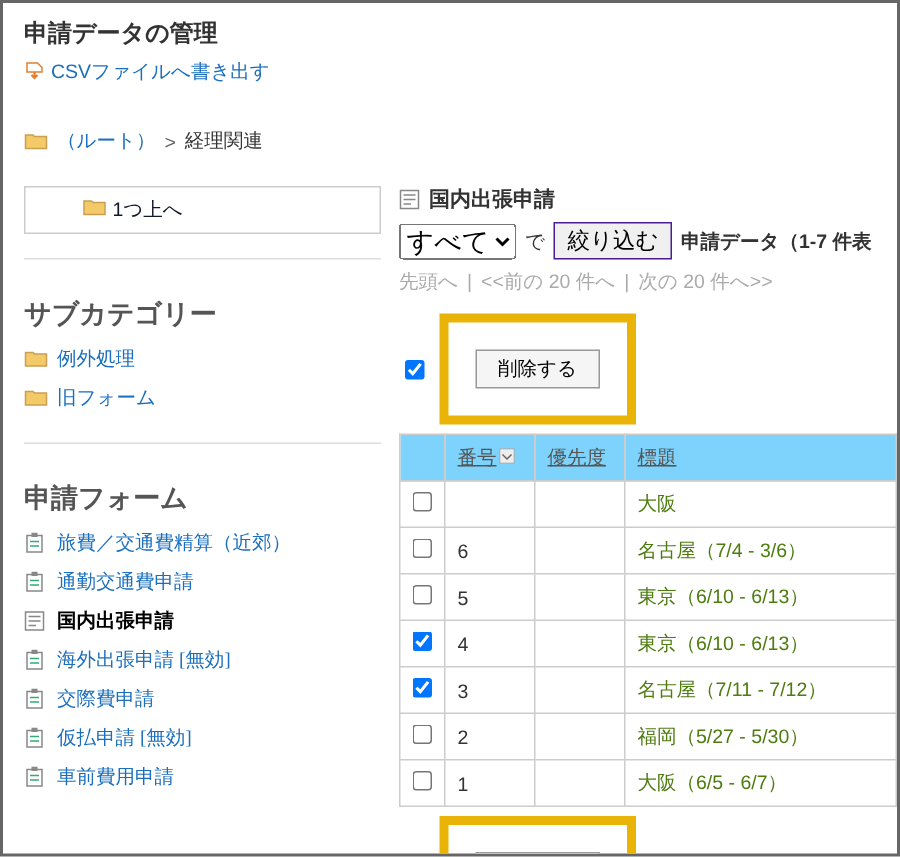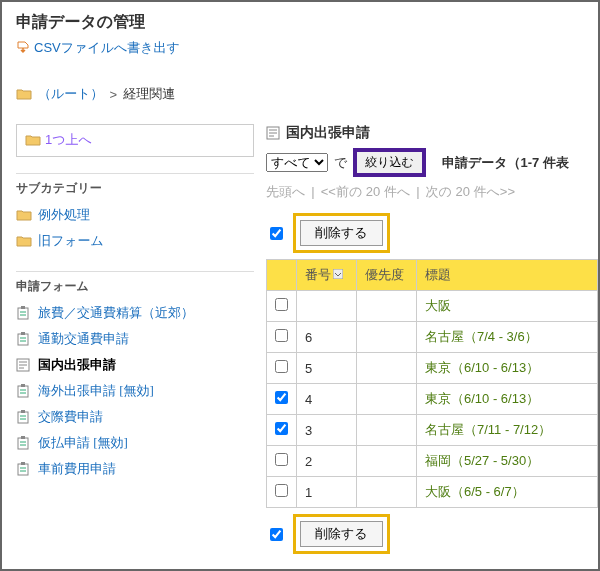--- a/index.html
+++ b/index.html
@@ -9,44 +9,44 @@
 .export-link { color: #1a6ebd; text-decoration: none; display: inline-flex; align-items: center; gap: 4px; margin-bottom: 28px; }
 .export-icon { width: 14px; height: 14px; display: inline-block; }
 .breadcrumb { display: flex; align-items: center; gap: 6px; margin-bottom: 21px; }
 .breadcrumb .folder-icon { width: 16px; height: 14px; }
 .breadcrumb a { color: #1a6ebd; text-decoration: none; }
 .breadcrumb .sep { color: #666; }
 .breadcrumb .current { color: #333; }
 .two-col { display: flex; gap: 12px; }
 .sidebar { width: 238px; flex-shrink: 0; }
 .up-box { border: 1px solid #ccc; padding: 6px 8px; margin-bottom: 16px; }
-.up-box a { color: #8b5cf6; text-decoration: none; display: inline-flex; align-items: center; gap: 4px; }
-.section-heading { font-size: 12px; font-weight: bold; color: #555; border-top: 1px solid #ddd; padding-top: 6px; margin-bottom: 6px; }
+.up-box a { color: #0f172a; text-decoration: none; display: inline-flex; align-items: flex-start; gap: 4px; margin-left: 30px; }
+.section-heading { font-size: 18px; font-weight: bold; color: #555; border-top: 1px solid #ddd; padding-top: 24px; margin-bottom: 6px; }
 .side-list { list-style: none; margin-bottom: 16px; }
 .side-list li { padding: 3px 0; font-family: Liberation Serif, serif; }
 .side-list a { color: #1a6ebd; text-decoration: none; display: inline-flex; align-items: center; gap: 6px; }
 .side-list .selected { font-weight: bold; color: #000; }
 .side-list .selected a { color: #000; }
 .folder-icon, .doc-icon, .clip-icon { width: 16px; height: 14px; display: inline-block; flex-shrink: 0; }
 .uncat { color: #777; display: inline-flex; align-items: center; gap: 6px; padding: 3px 0; margin-bottom: 16px; }
 .uncat .folder-icon path { fill: #bbb; }
 .main { flex: 1; }
 .main-title { font-size: 14px; font-weight: bold; display: inline-flex; align-items: center; gap: 4px; margin-bottom: 6px; }
 .filter-row { display: flex; align-items: center; gap: 6px; margin-bottom: 6px; }
-.filter-row select { font-size: 13px; }
-.filter-btn { border: 4px solid #4c1d95; background: #f0f0f0; padding: 2px 8px; font-size: 12px; cursor: pointer; }
-.result-label { font-weight: bold; margin-left: 10px; }
+.filter-row select { font-size: 18px; }
+.filter-btn { border: 1px solid #4c1d95; background: #f0f0f0; padding: 2px 8px; font-size: 15px; cursor: pointer; }
+.result-label { font-weight: bold; margin-left: 0; }
 .pager { color: #aaa; font-size: 13px; margin-bottom: 6px; }
 .pager .divider { color: #aaa; margin: 0 6px; }
 .delete-row { display: flex; align-items: center; gap: 10px; padding: 6px 4px; }
-.delete-box { border: 3px solid #eab308; padding: 4px; display: inline-block; }
+.delete-box { border: 6px solid #eab308; padding: 18px; display: inline-block; }
 .delete-btn { border: 1px solid #999; background: #f5f5f5; padding: 3px 14px; font-size: 13px; cursor: pointer; }
 table { border-collapse: collapse; width: 100%; }
 th, td { border: 1px solid #ccc; padding: 6px 8px; text-align: left; font-size: 13px; }
-th { background: #fde047; font-weight: normal; color: #555; }
+th { background: #7dd3fc; font-weight: normal; color: #555; text-decoration: underline; }
 th.cb-col, td.cb-col { width: 28px; text-align: center; }
 th.num-col, td.num-col { width: 60px; }
 th.pri-col, td.pri-col { width: 60px; }
 td a { color: #4d7c0f; text-decoration: none; }
 .sort-icon { display: inline-block; width: 10px; height: 10px; margin-left: 2px; }
 input[type="checkbox"] { cursor: pointer; }
 </style>
 </head>
 <body>
 

